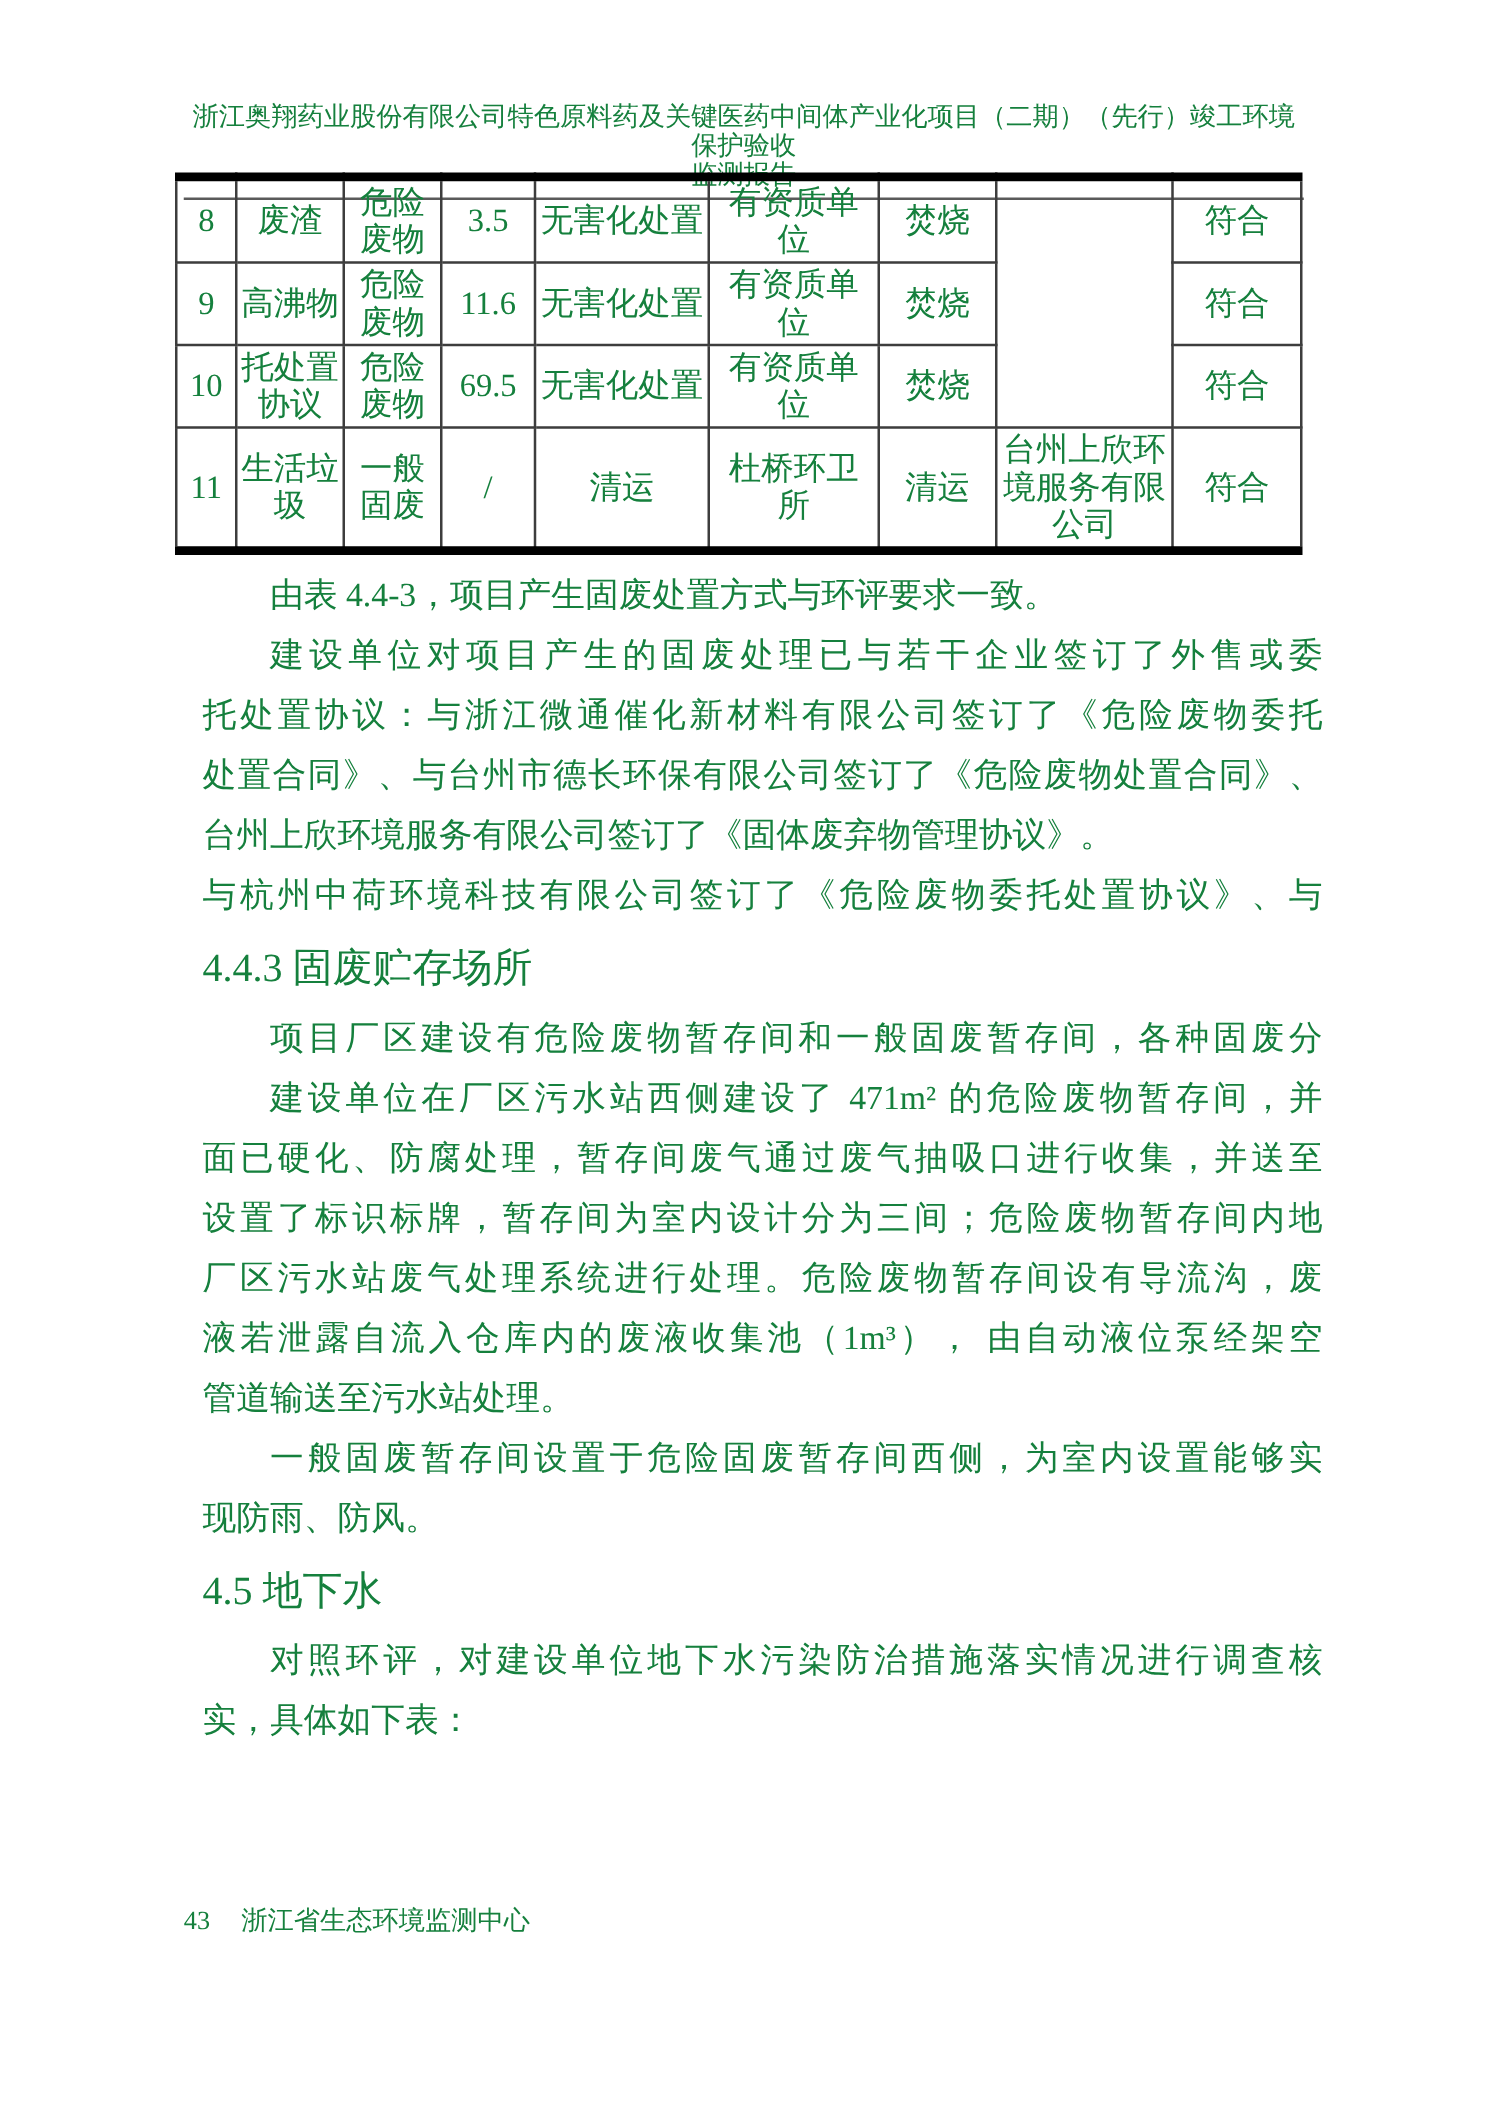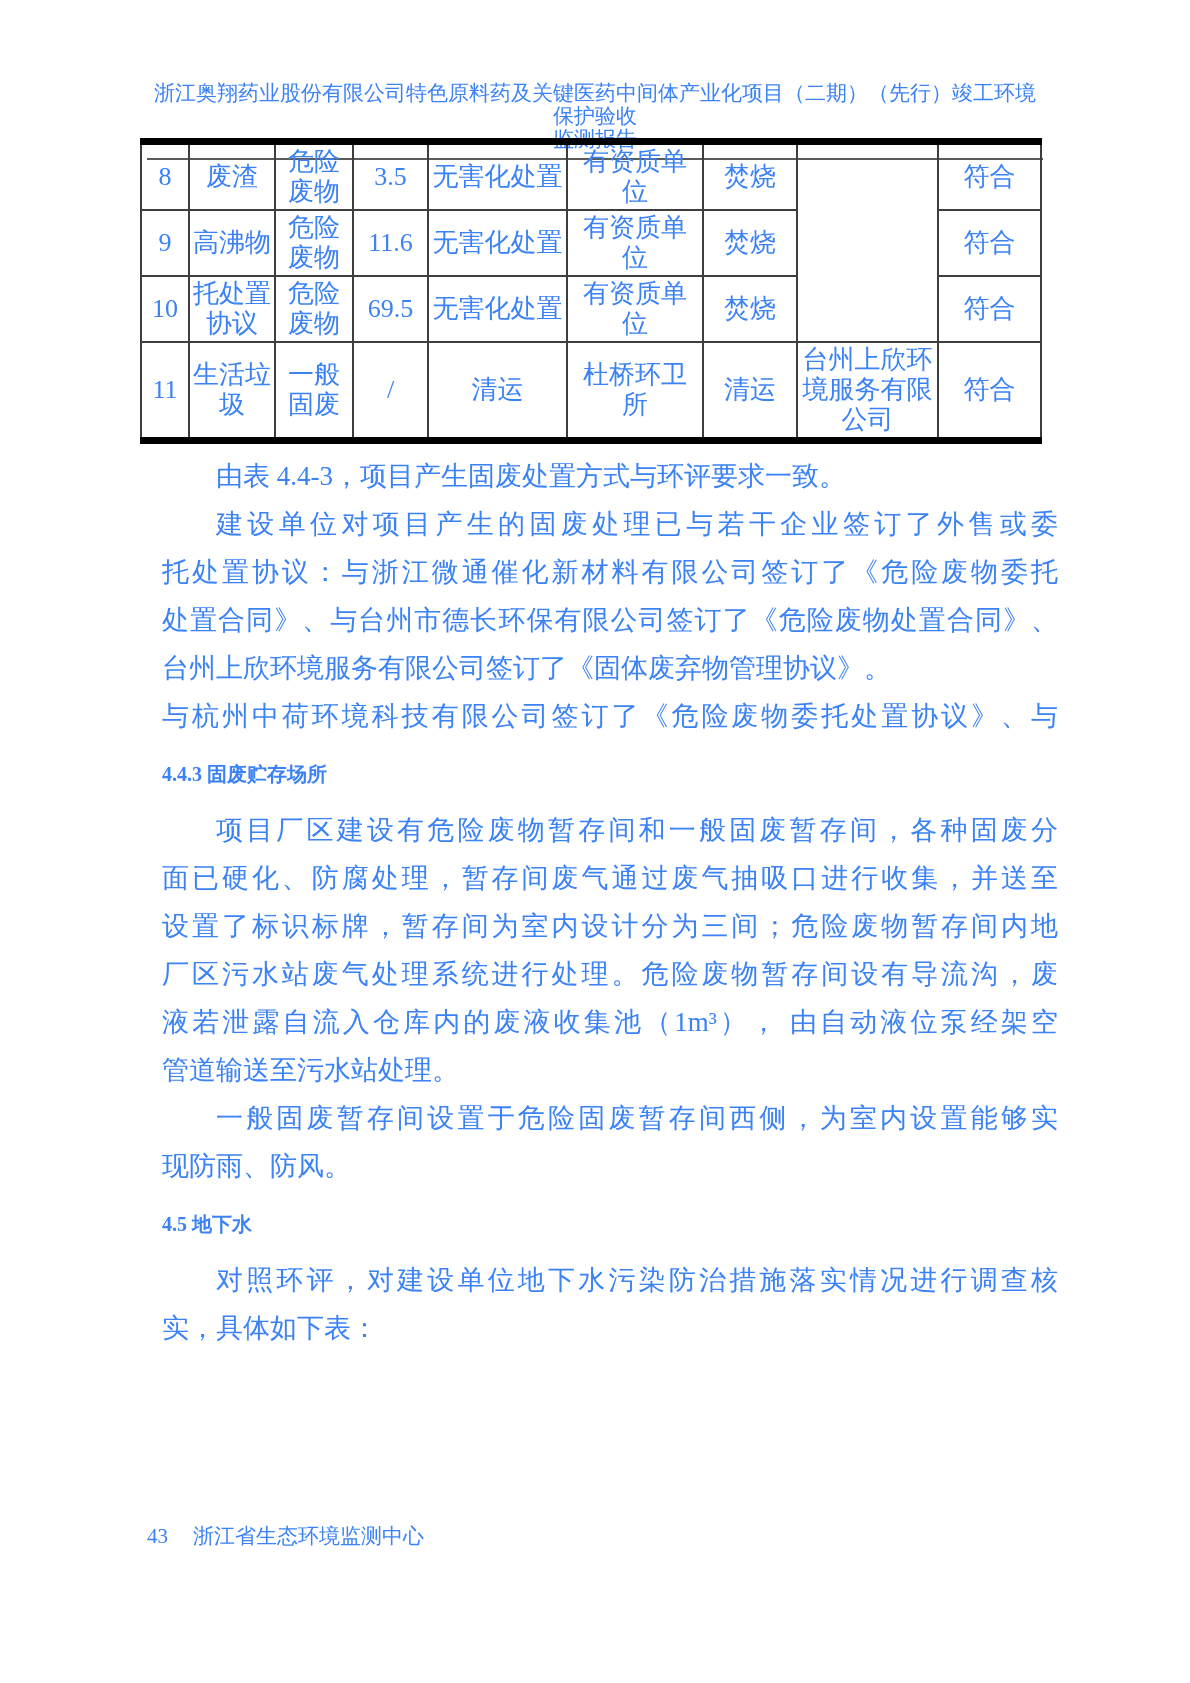--- a/index.html
+++ b/index.html
@@ -1,21 +1,21 @@
 <!DOCTYPE html>
 <html><head>
 <meta charset="utf-8">
 <style>
   html,body { margin:0; padding:0; background:#ffffff; }
   .page {
     position:relative;
     width:1190px; height:1683px;
     background:#ffffff;
     font-family:"Liberation Serif","DejaVu Serif",serif;
-    color:#3b82f6;
+    color:#15803d;
     overflow:hidden;
   }
 
   
   .pg-header {
     position:absolute; top:82px; left:147px; width:896px;
     text-align:center;
     font-size:21px; line-height:23px;
     padding-bottom:7px;
     border-bottom:2px solid #5a5a5a;
@@ -48,21 +48,21 @@
   .pline {
     line-height:48px; height:48px;
     text-align:justify;
     word-break:break-all;
     overflow:hidden;
   }
   .pline.fill { text-align-last:justify; }
   .pline.end  { text-align-last:left; }
   .pline.indent { text-indent:54px; }
   .sec-heading {
-    font-weight:bold; font-size:20px; line-height:40px;
+    font-weight:normal; font-size:32px; line-height:40px;
     margin:14px 0 12px 0;
   }
 
   
   .pg-footer {
     position:absolute; top:1524px; left:147px; width:896px;
     font-size:21px; line-height:24px;
   }
   .pg-footer .org { position:absolute; left:46px; top:0; }
   .pg-footer .pagenum { display:block; width:100%; text-align:left; }
@@ -144,20 +144,21 @@
       <div class="pline fill indent">建设单位对项目产生的固废处理已与若干企业签订了外售或委</div>
       <div class="pline fill">托处置协议：与浙江微通催化新材料有限公司签订了《危险废物委托</div>
       <div class="pline fill">处置合同》、与台州市德长环保有限公司签订了《危险废物处置合同》、</div>
       <div class="pline end">台州上欣环境服务有限公司签订了《固体废弃物管理协议》。</div>
       <div class="pline fill">与杭州中荷环境科技有限公司签订了《危险废物委托处置协议》、与</div>
 
       <div class="sec-heading">4.4.3 固废贮存场所</div>
 
       <div class="pline fill indent">项目厂区建设有危险废物暂存间和一般固废暂存间，各种固废分</div>
 
+      <div class="pline fill indent">建设单位在厂区污水站西侧建设了 471m² 的危险废物暂存间，并</div>
       <div class="pline fill">面已硬化、防腐处理，暂存间废气通过废气抽吸口进行收集，并送至</div>
       <div class="pline fill">设置了标识标牌，暂存间为室内设计分为三间；危险废物暂存间内地</div>
       <div class="pline fill">厂区污水站废气处理系统进行处理。危险废物暂存间设有导流沟，废</div>
       <div class="pline fill">液若泄露自流入仓库内的废液收集池（1m³）， 由自动液位泵经架空</div>
       <div class="pline end">管道输送至污水站处理。</div>
 
       <div class="pline fill indent">一般固废暂存间设置于危险固废暂存间西侧，为室内设置能够实</div>
       <div class="pline end">现防雨、防风。</div>
 
       <div class="sec-heading">4.5 地下水</div>

